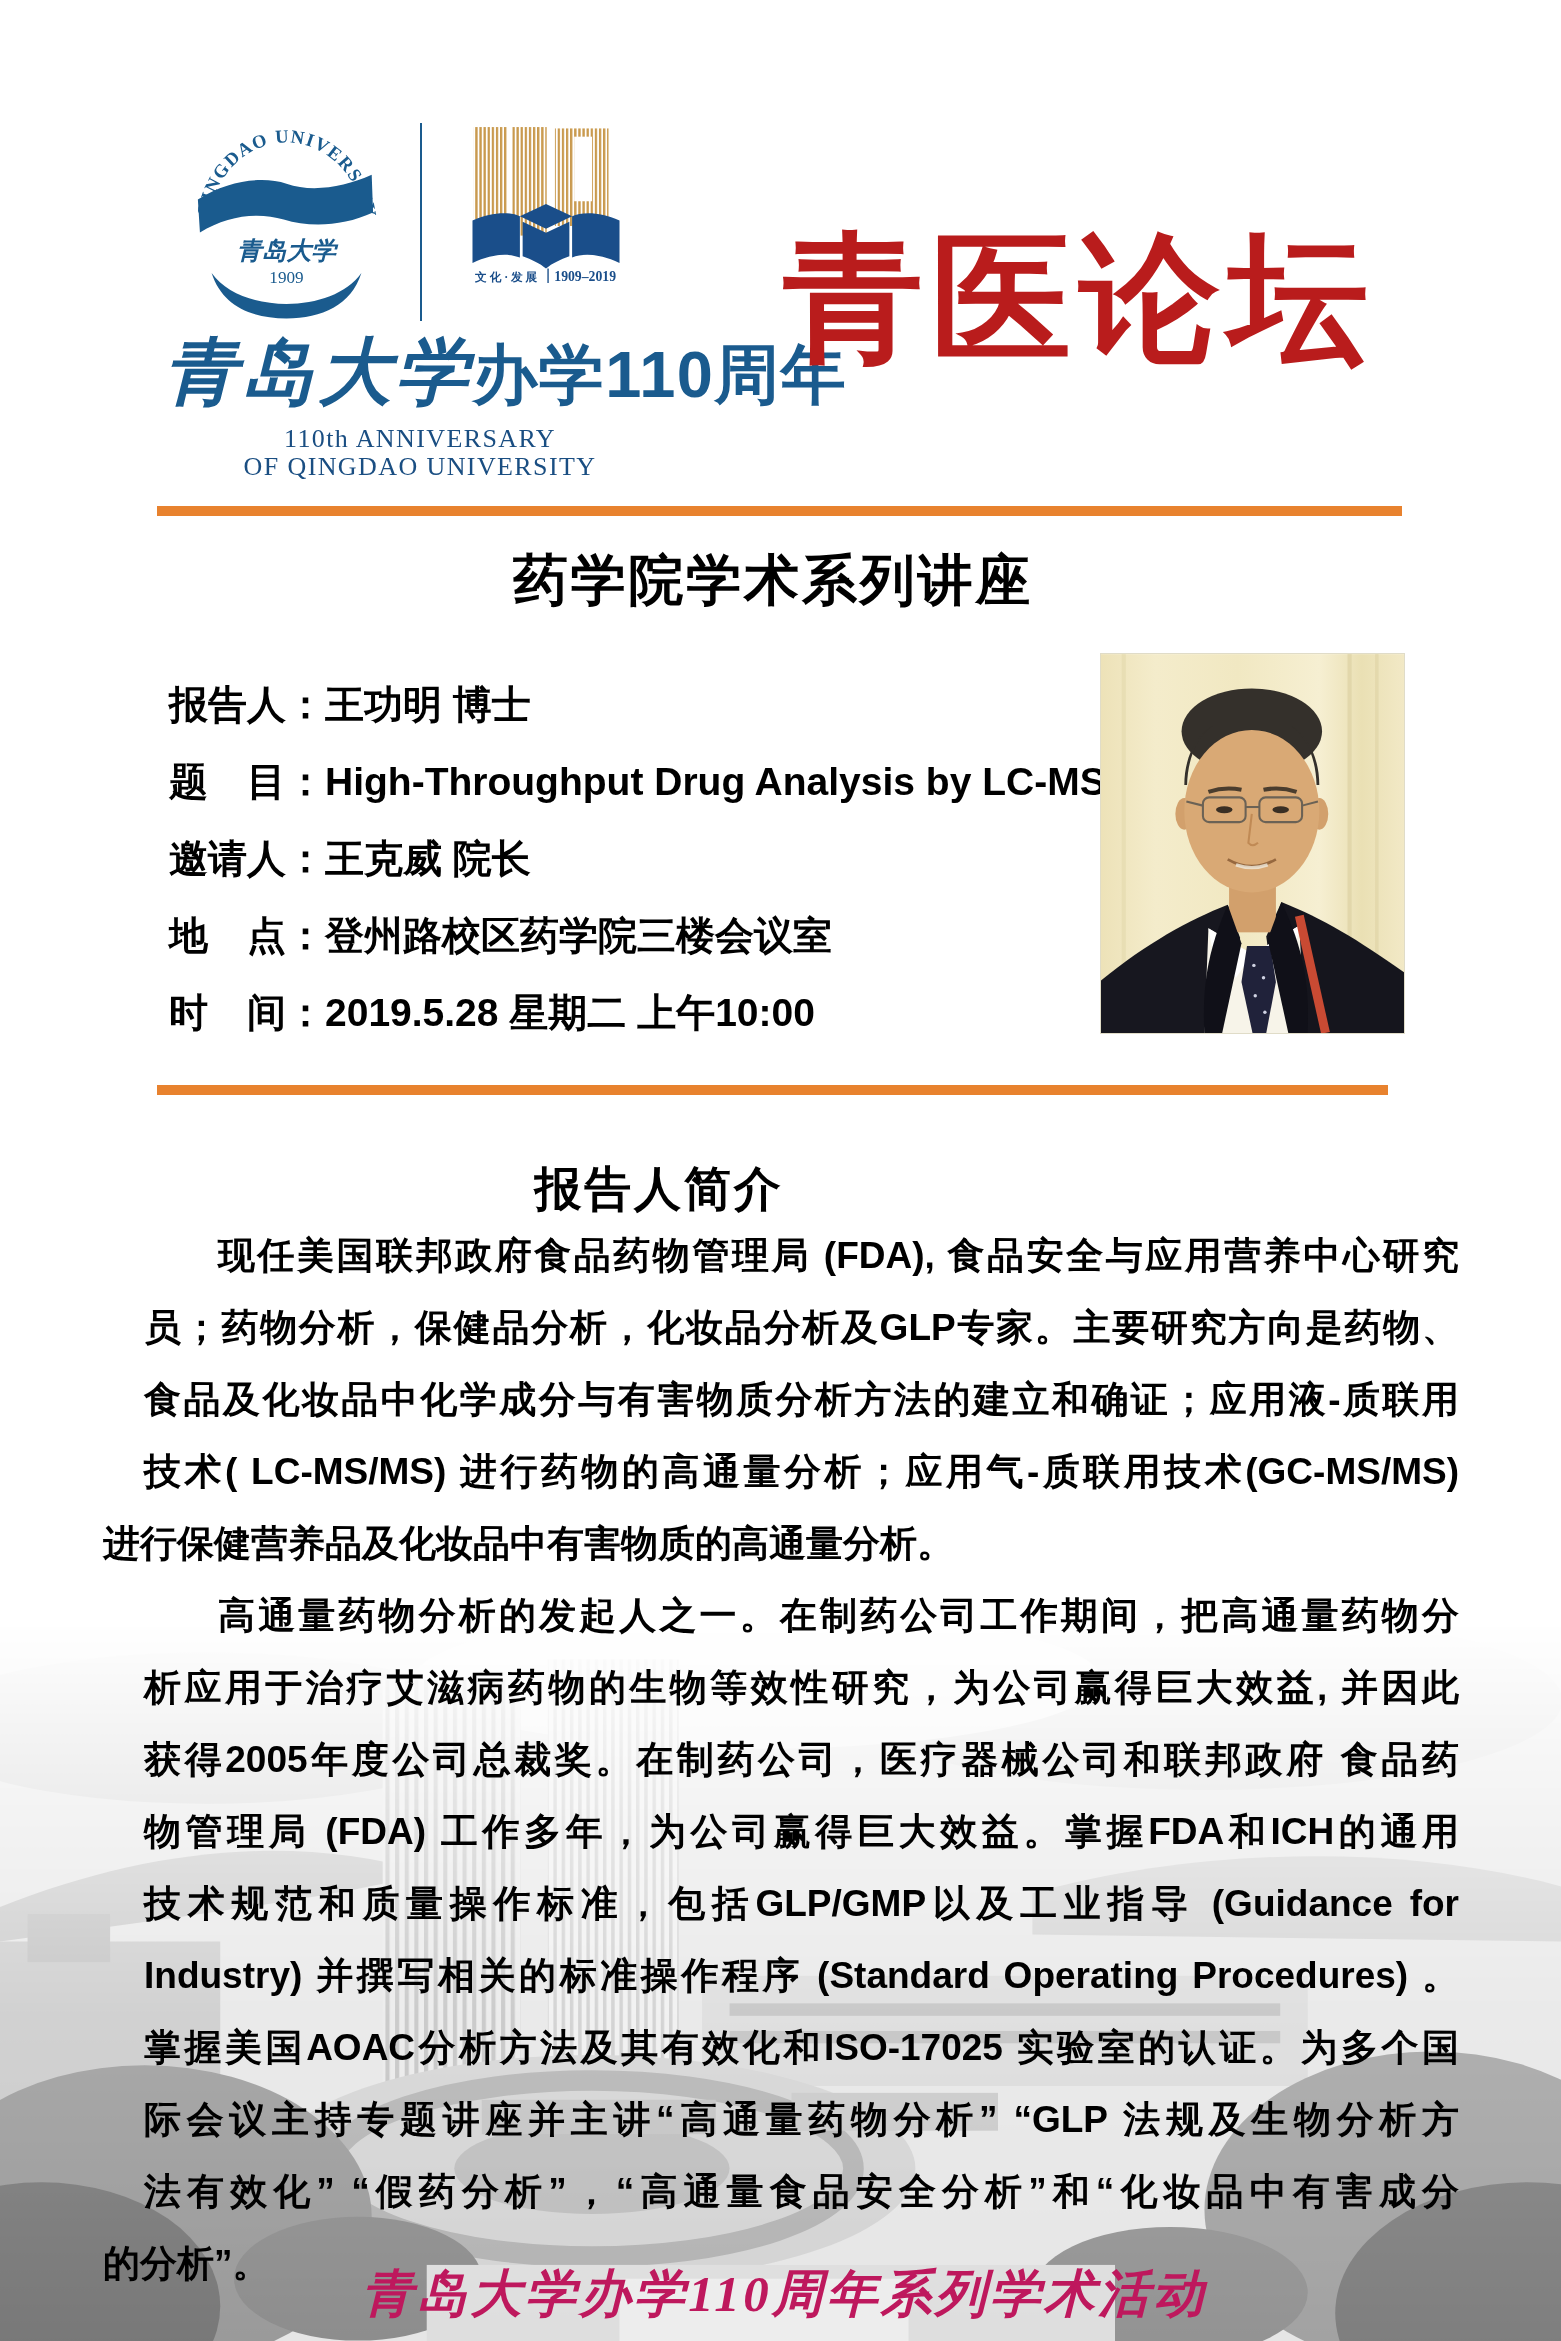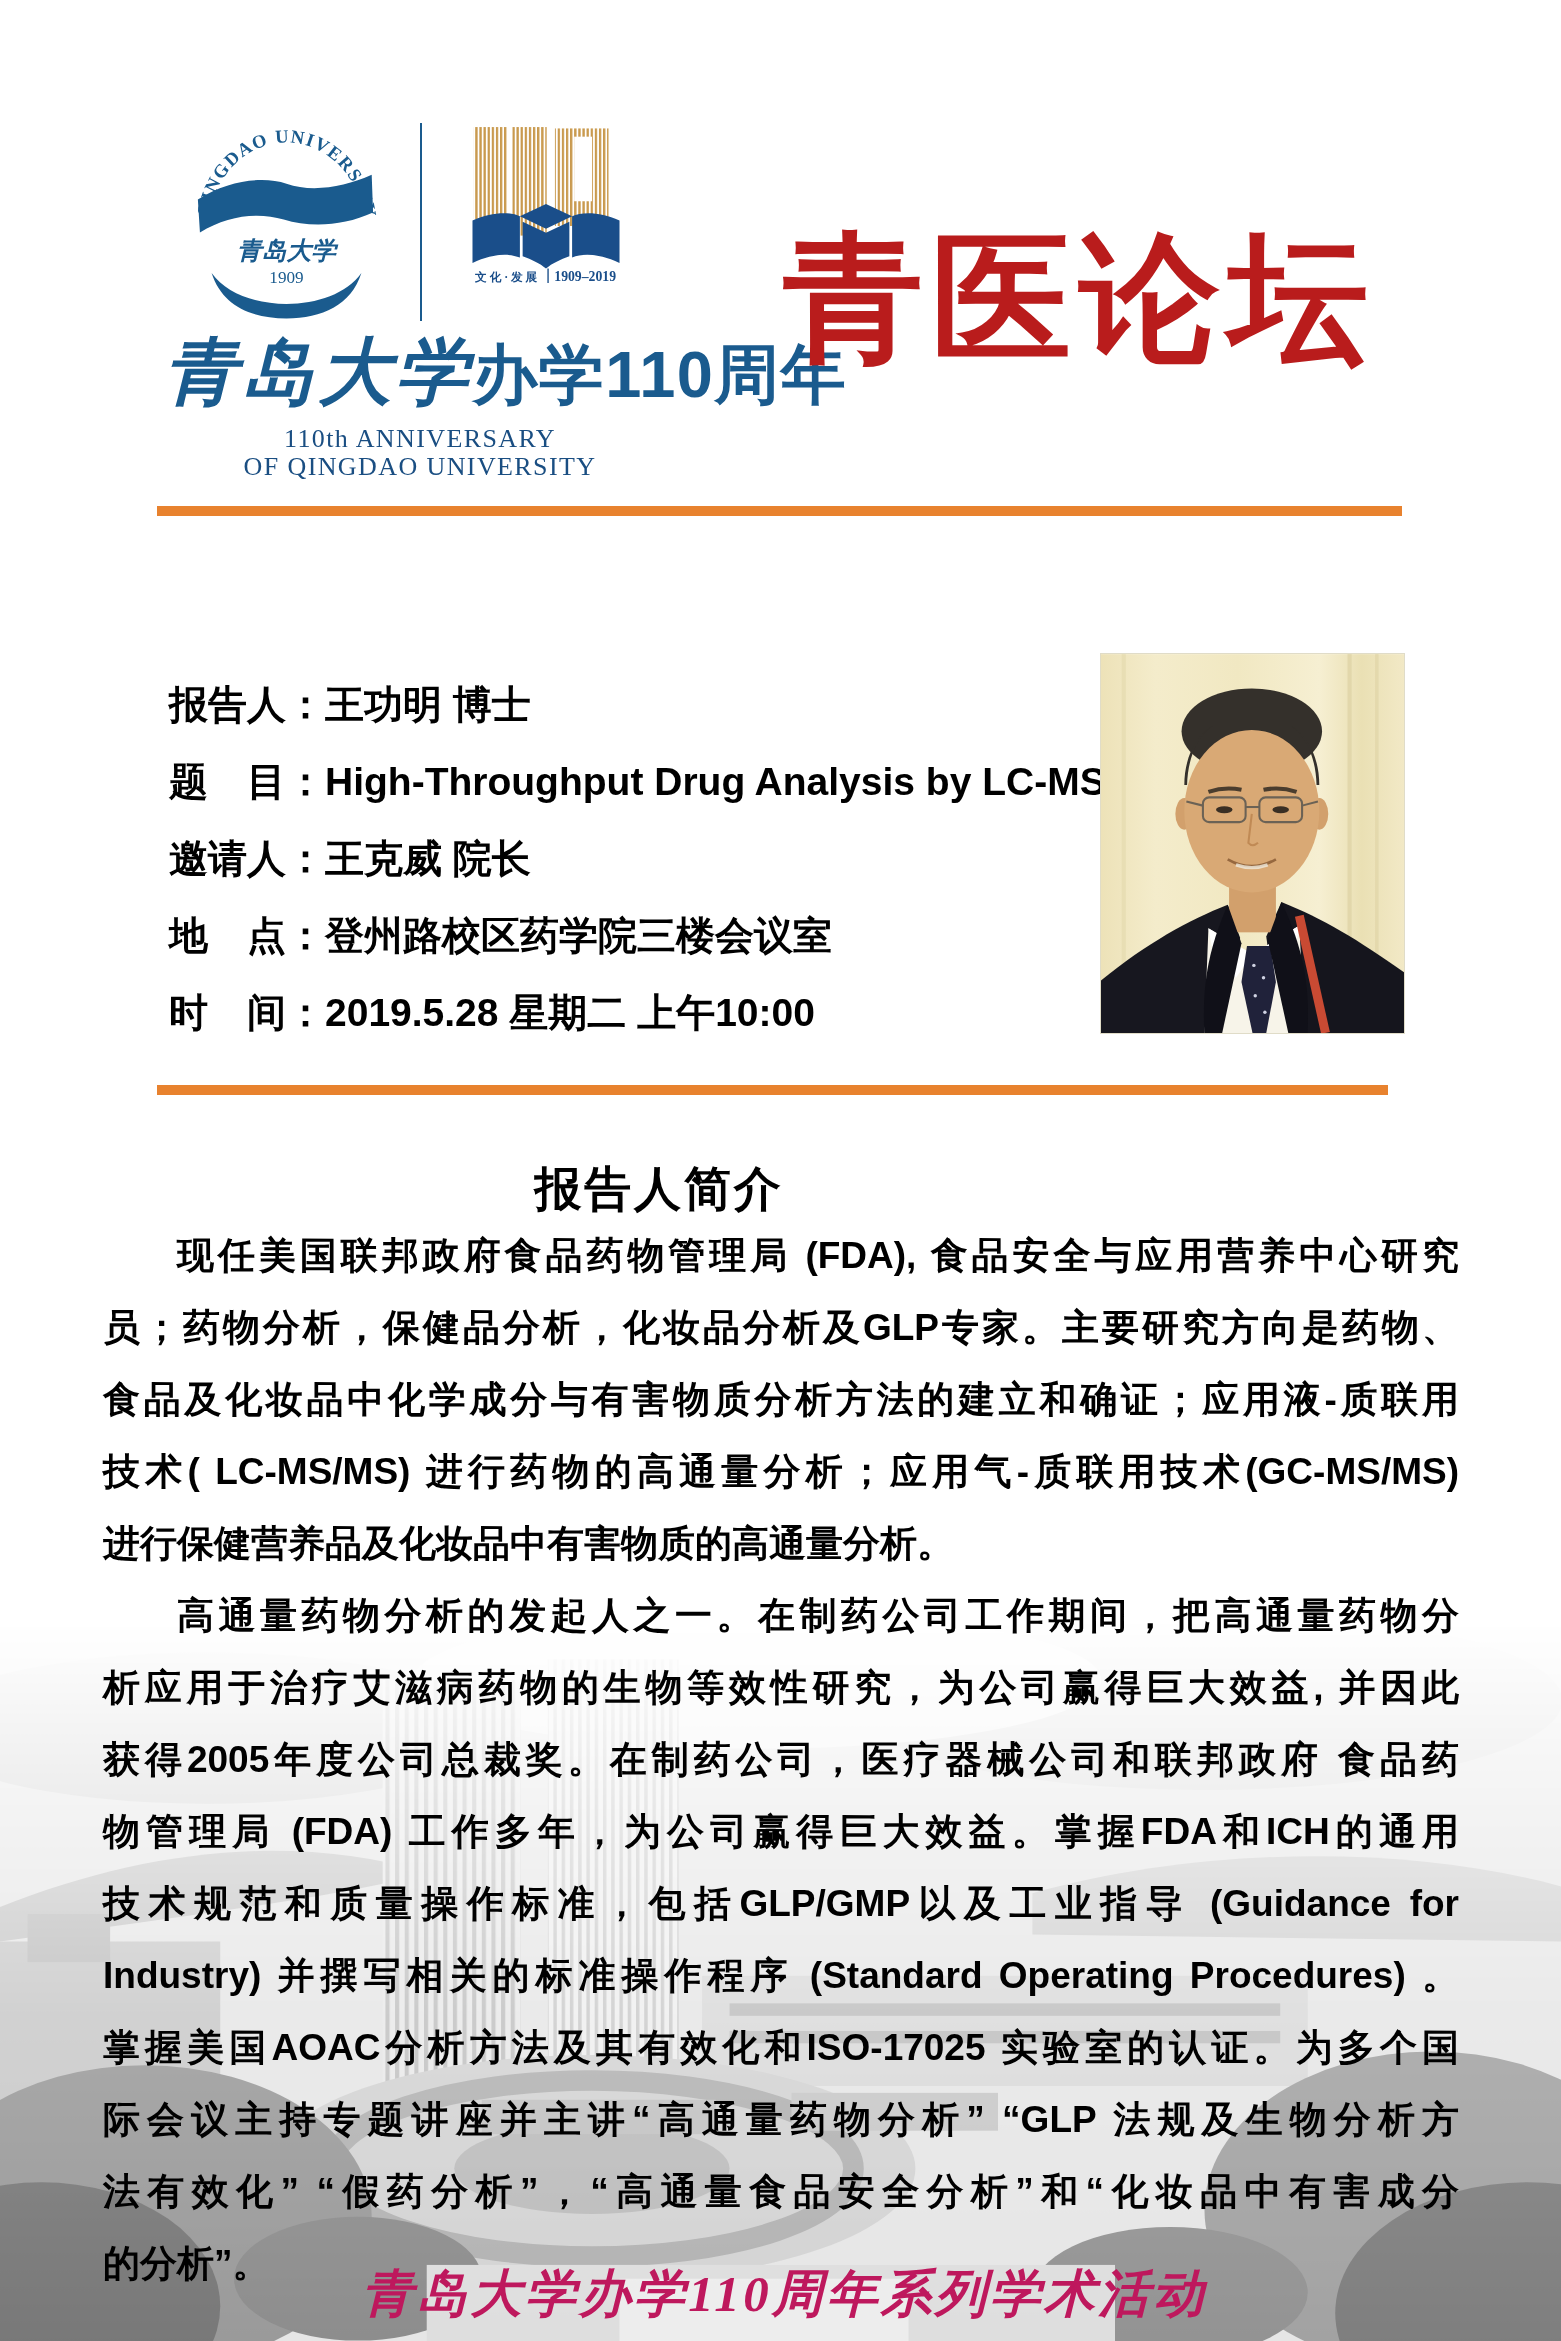--- a/index.html
+++ b/index.html
@@ -29,21 +29,21 @@
   .series-title{left:0;top:544px;width:1546px;text-align:center;font-size:55px;font-weight:900;letter-spacing:2.8px;}
 
   .info-block{left:169px;top:666px;font-size:39px;font-weight:700;line-height:77px;white-space:nowrap;}
 
   .photo{left:1101px;top:654px;width:303px;height:379px;outline:0.7px solid #e0dcc8;}
 
   .bio-heading{left:0;top:1122px;width:1318px;text-align:center;font-size:47px;font-weight:700;letter-spacing:2.8px;margin-top:36px;}
 
   .bio-body{left:103px;top:1220px;width:1356px;font-size:37px;font-weight:700;line-height:72px;z-index:3;}
   .bio-body .line{white-space:nowrap;}
-  .bio-body .j{white-space:normal;text-align:justify;text-align-last:justify;}
+  .bio-body .j{white-space:normal;text-align:justify;text-align-last:justify;margin-left:41px;}
   .bio-body .indent{padding-left:74px;}
 
   .footer-red{left:4px;top:2260px;width:1561px;text-align:center;color:#be185d;
               font-family:"Liberation Serif",serif;font-weight:bold;font-style:italic;
               font-size:51px;letter-spacing:3.4px;z-index:4;}
 
   .campus-bg{left:0;top:1618px;width:1561px;height:724px;z-index:0;}
   .z1{z-index:2;}
 </style>
 </head>
@@ -143,20 +143,21 @@
   </div>
   <div class="abs anniv-en z1">
     <div>110th ANNIVERSARY</div>
     <div>OF QINGDAO UNIVERSITY</div>
   </div>
 
   <div class="abs forum-title z1">青医论坛</div>
 
   <div class="abs rule rule1 z1"></div>
 
+  <div class="abs series-title z1">药学院学术系列讲座</div>
 
   <div class="abs info-block z1">
     <div class="info-line">报告人：王功明  博士</div>
     <div class="info-line">题　目：High-Throughput Drug Analysis by LC-MS</div>
     <div class="info-line">邀请人：王克威  院长</div>
     <div class="info-line">地　点：登州路校区药学院三楼会议室</div>
     <div class="info-line">时　间：2019.5.28 星期二  上午10:00</div>
   </div>
 
   <svg class="abs photo z1" viewBox="0 0 440 550" aria-hidden="true">

